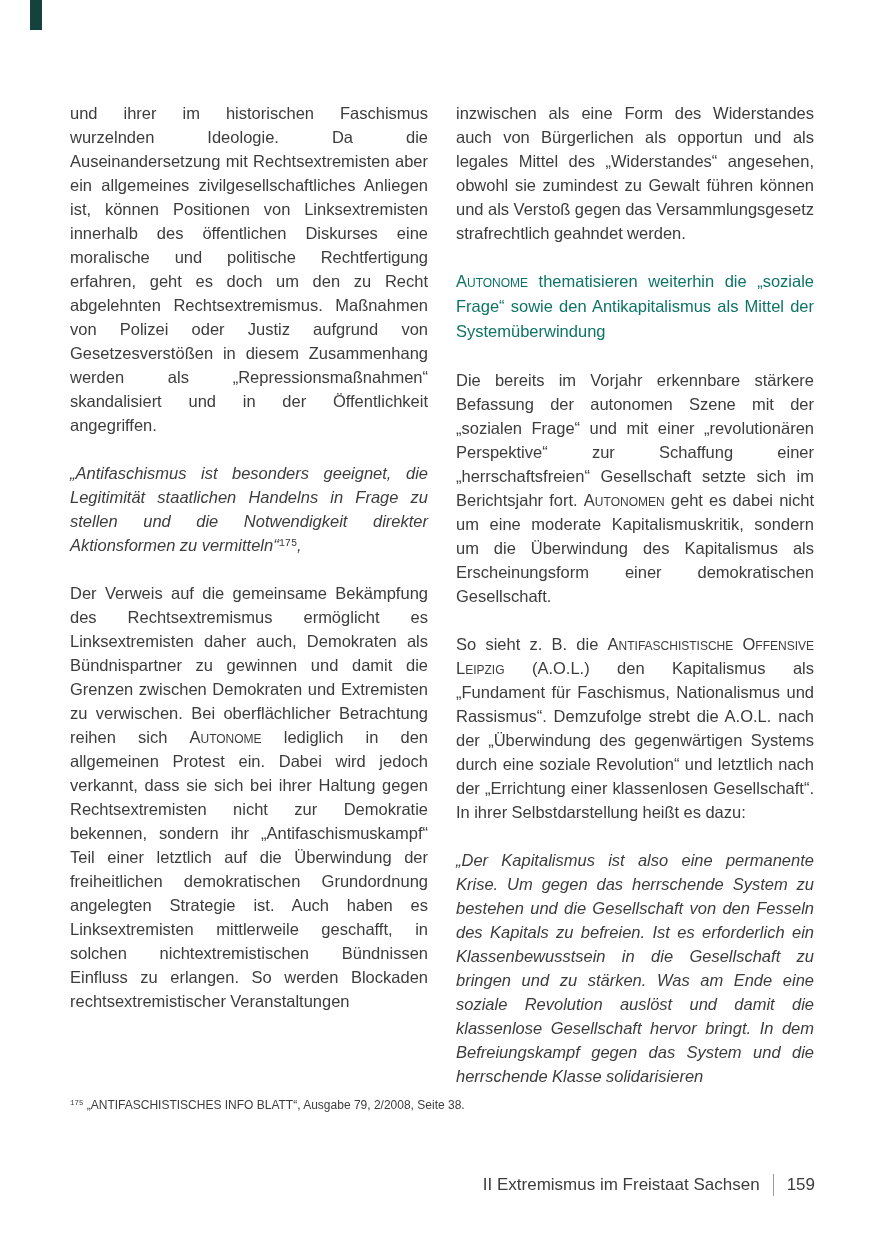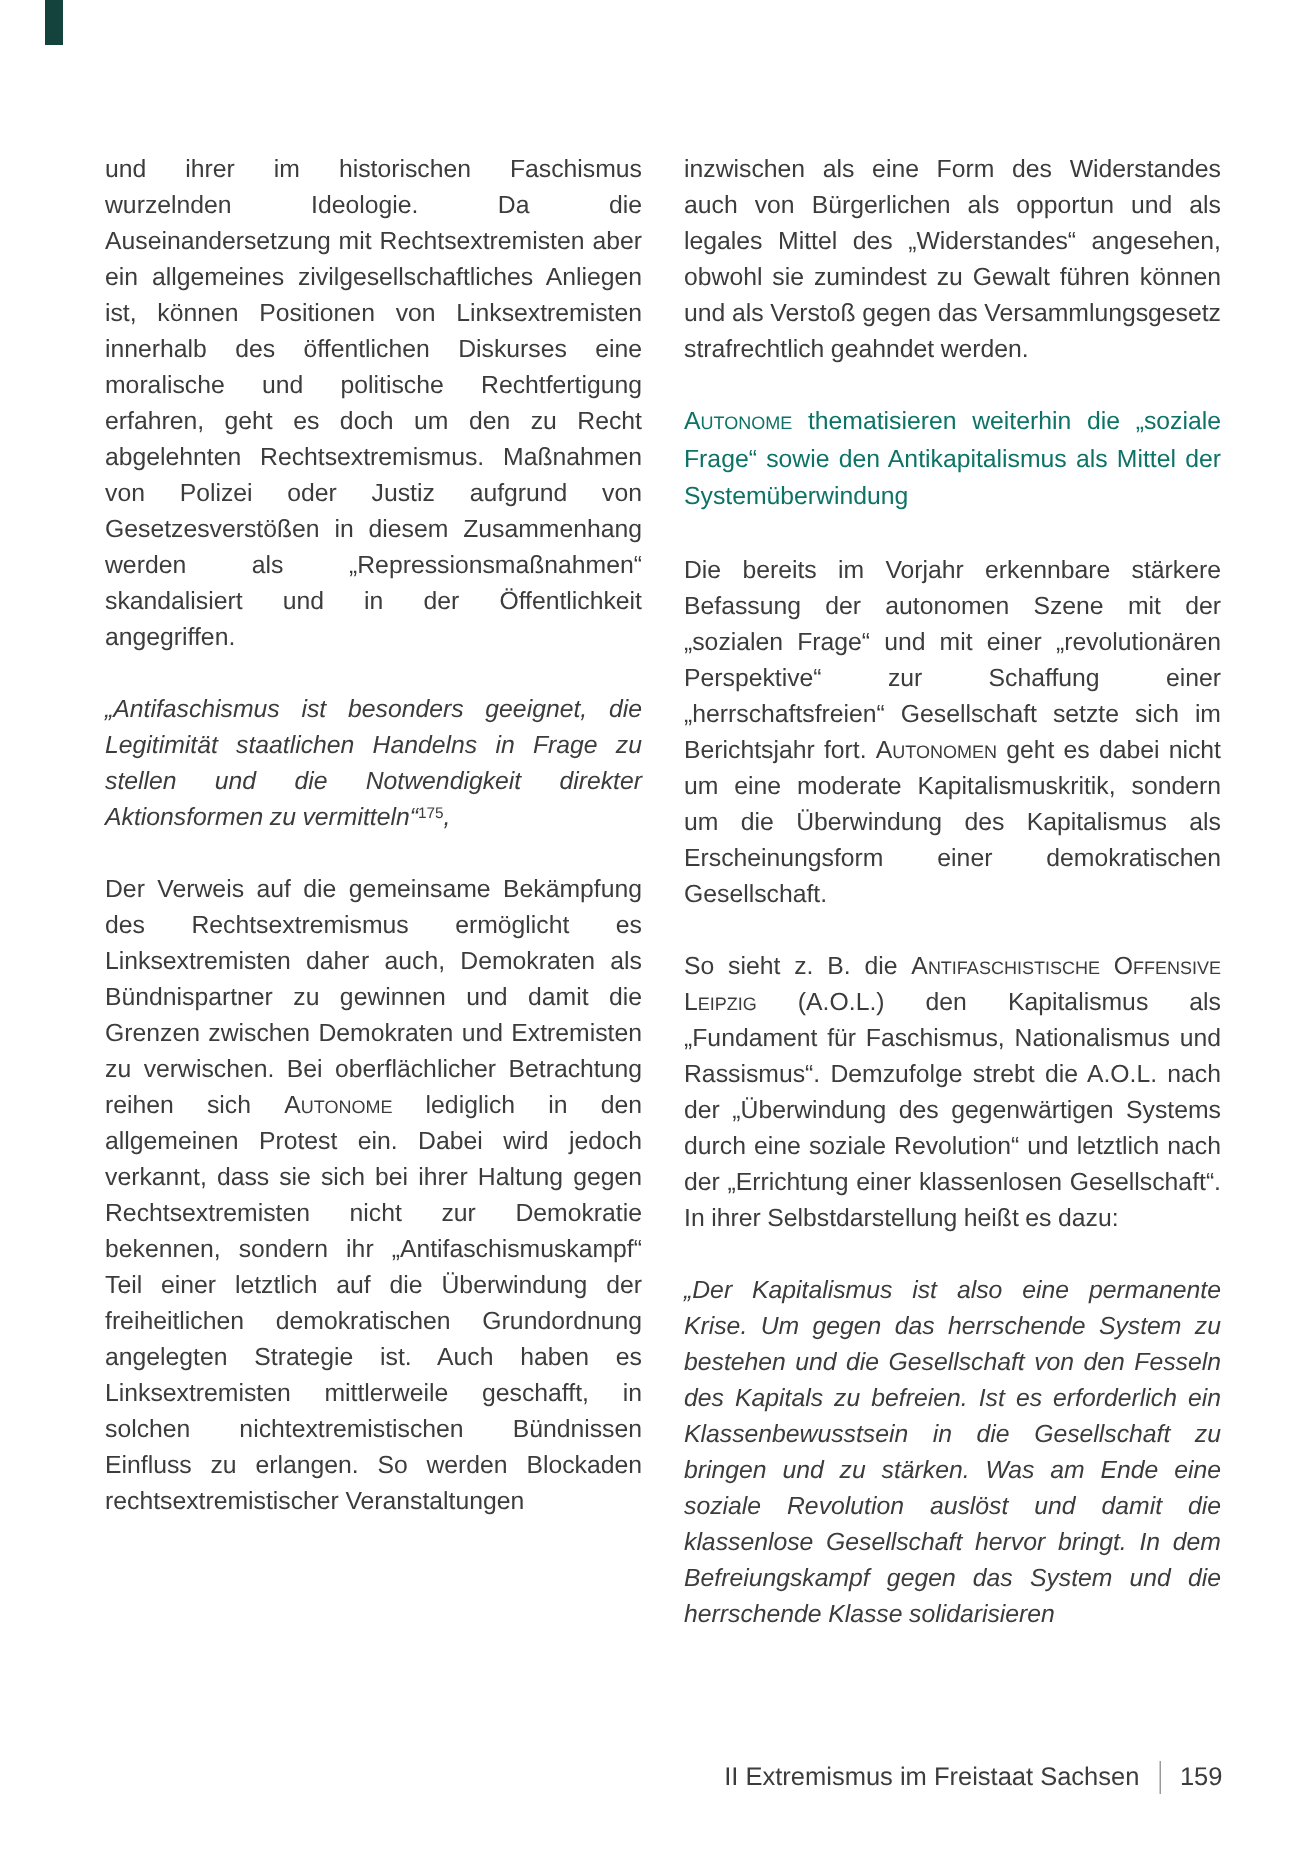--- a/index.html
+++ b/index.html
@@ -25,21 +25,21 @@
   .col p{margin:0 0 24px 0;}
   .col p:last-child{margin-bottom:0;}
   .quote{font-style:italic;}
   .sc{font-variant:small-caps;}
   h2.heading{
     margin:0 0 24px 0;font-size:16.5px;line-height:25px;font-weight:normal;
     color:var(--accent);text-align:justify;
   }
   sup.fn-ref, sup.fn-marker{
     font-size:0.62em;line-height:0;position:relative;top:-0.5em;
-    vertical-align:baseline;font-style:normal;
+    vertical-align:baseline;font-style:normal;font-family:Liberation Mono, monospace;
   }
   .footnote{
     position:absolute;left:70px;top:1098px;width:500px;
     font-size:12px;line-height:15px;color:var(--body-text);
   }
   .footer{
     position:absolute;right:60px;top:1174px;
     display:flex;align-items:center;gap:13px;
     font-size:17px;color:var(--body-text);
   }
@@ -70,20 +70,21 @@
 
       <p><span>Die bereits im Vorjahr erkennbare stärkere Befassung der autonomen Szene mit der „sozialen Frage“ und mit einer „revolutionären Perspektive“ zur Schaffung einer „herrschaftsfreien“ Gesellschaft setzte sich im Berichtsjahr fort. </span><span class="sc">Autonomen</span><span> geht es dabei nicht um eine moderate Kapitalismuskritik, sondern um die Überwindung des Kapitalismus als Erscheinungsform einer demokratischen Gesellschaft.</span></p>
 
       <p><span>So sieht z. B. die </span><span class="sc">Antifaschistische Offensive Leipzig</span><span> (A.O.L.) den Kapitalismus als „Fundament für Faschismus, Nationalismus und Rassismus“. Demzufolge strebt die A.O.L. nach der „Überwindung des gegenwärtigen Systems durch eine soziale Revolution“ und letztlich nach der „Errichtung einer klassenlosen Gesellschaft“. In ihrer Selbstdarstellung heißt es dazu:</span></p>
 
       <p class="quote"><span>„Der Kapitalismus ist also eine permanente Krise. Um gegen das herrschende System zu bestehen und die Gesellschaft von den Fesseln des Kapitals zu befreien. Ist es erforderlich ein Klassenbewusstsein in die Gesellschaft zu bringen und zu stärken. Was am Ende eine soziale Revolution auslöst und damit die klassenlose Gesellschaft hervor bringt. In dem Befreiungskampf gegen das System und die herrschende Klasse solidarisieren</span></p>
     </div>
 
   </div>
 
+  <div class="footnote"><sup class="fn-marker">175</sup><span> „ANTIFASCHISTISCHES INFO BLATT“, Ausgabe 79, 2/2008, Seite 38.</span></div>
 
   <div class="footer">
     <span>II Extremismus im Freistaat Sachsen</span>
     <span class="footer-sep"></span>
     <span>159</span>
   </div>
 
 </div>
 
 </body></html>

